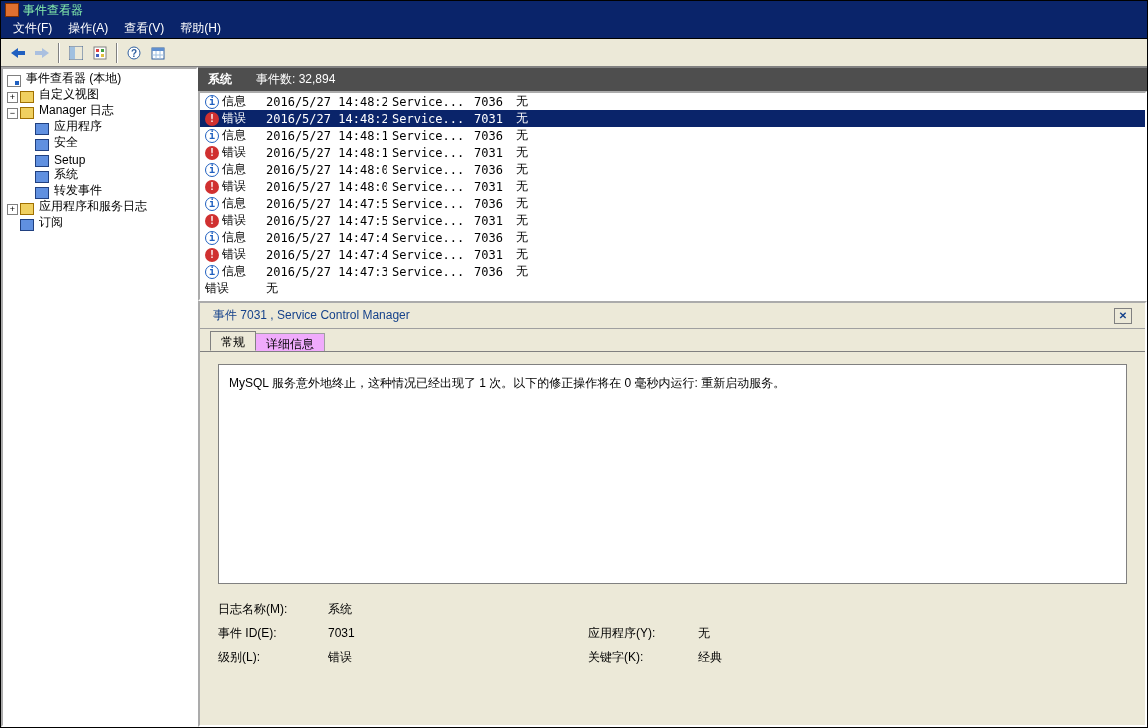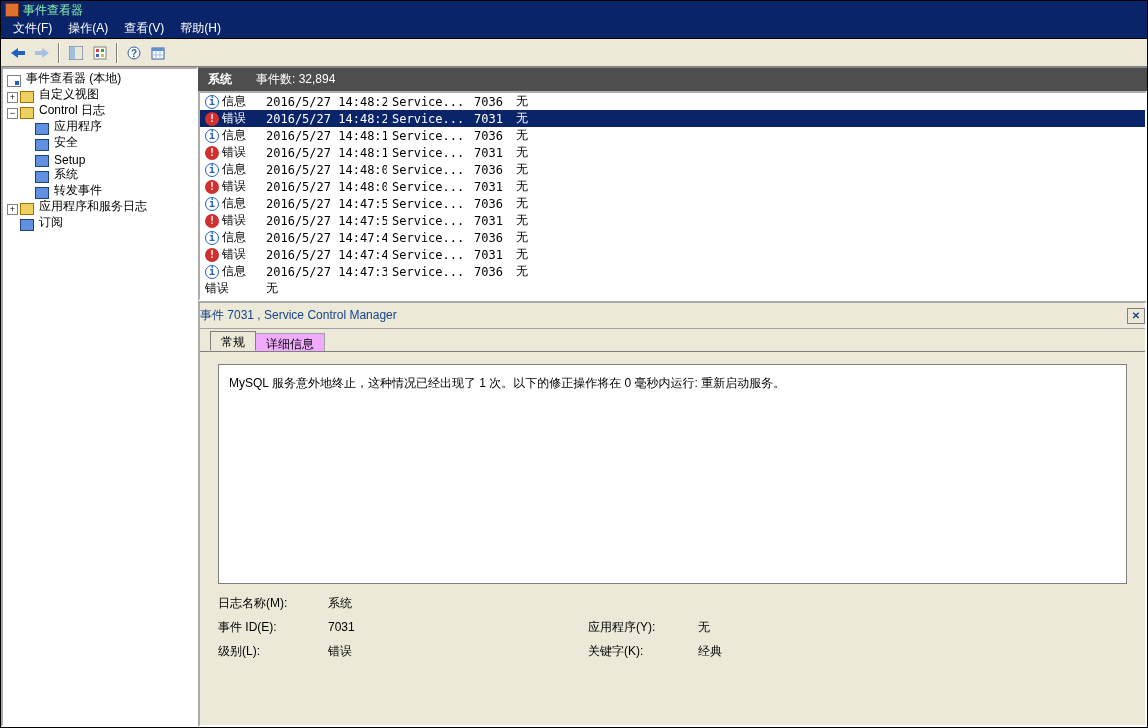--- a/index.html
+++ b/index.html
@@ -34,28 +34,28 @@
 .col{border-right:1px solid #808080;border-bottom:1px solid #fff;padding:1px 5px;display:flex;align-items:center;background:#ece9d8;font-size:12px}
 .rows{flex:1;overflow:auto}
 .row{height:17px;display:flex;align-items:center;white-space:nowrap;font-family:"SimSun",monospace;font-size:12px}
 .row.selected{background:#0a246a;color:#fff}
 .cell{padding-left:5px;overflow:hidden}
 .ricon{width:14px;height:14px;border-radius:50%;display:inline-flex;align-items:center;justify-content:center;margin-right:3px;font-size:10px;font-weight:bold;color:#fff;flex-shrink:0}
 .info .ricon{background:#fff;color:#2060c0;border:1px solid #2060c0}
 .error .ricon{background:#d03030;color:#fff}
 
 .details{flex:1;display:flex;flex-direction:column;background:#ece9d8;border:2px inset #fff;min-height:0}
-.det-title{height:26px;display:flex;align-items:center;justify-content:space-between;padding:0 0;color:#15428b;font-size:12px;border-bottom:1px solid #a0a0a0}
+.det-title{height:26px;display:flex;align-items:center;justify-content:space-between;padding:0 13px;color:#15428b;font-size:12px;border-bottom:1px solid #a0a0a0}
 .det-close{width:18px;height:16px;background:#ece9d8;border:1px solid #808080;display:flex;align-items:center;justify-content:center;font-size:10px;font-weight:bold;cursor:default}
 .tabrow{height:22px;display:flex;align-items:flex-end;padding-left:10px}
 .tab{height:20px;padding:2px 10px;background:#ece9d8;border:1px solid #808080;border-bottom:none;font-size:12px;cursor:default;margin-right:-1px}
 .tab.active{background:#ece9d8;position:relative;z-index:2;border-bottom:1px solid #ece9d8}
 .tab.inactive{background:#f0abfc;border-color:#a0a0a0;height:18px}
 .det-body{flex:1;border-top:1px solid #808080;margin:0 0 0 0;padding:12px 18px;overflow:auto;display:flex;flex-direction:column;min-height:0}
-.msgbox{background:#fff;border:1px solid #808080;height:220px;padding:10px;font-size:12px;margin-bottom:7px}
+.msgbox{background:#fff;border:1px solid #808080;height:220px;padding:10px;font-size:12px;margin-bottom:13px}
 .proprow{display:flex;height:24px;align-items:center;font-size:12px}
 .plabel{width:110px}
 .pval{width:260px}
 svg{display:block}
 </style>
 </head>
 <body>
 
 <div class="window">
 
@@ -126,21 +126,21 @@
           <span class="lbl">事件查看器 (本地)</span>
         </div>
       <div class="tree-item" style="padding-left:4px">
           <span class="exp">+</span>
           <span class="ticon ic-folder"></span>
           <span class="lbl">自定义视图</span>
         </div>
       <div class="tree-item" style="padding-left:4px">
           <span class="exp">−</span>
           <span class="ticon ic-folder"></span>
-          <span class="lbl">Control 日志</span>
+          <span class="lbl">Manager 日志</span>
         </div>
       <div class="tree-item" style="padding-left:32px">
           <span class="ticon ic-blue"></span>
           <span class="lbl">应用程序</span>
         </div>
       <div class="tree-item" style="padding-left:32px">
           <span class="ticon ic-blue"></span>
           <span class="lbl">安全</span>
         </div>
       <div class="tree-item" style="padding-left:32px">

